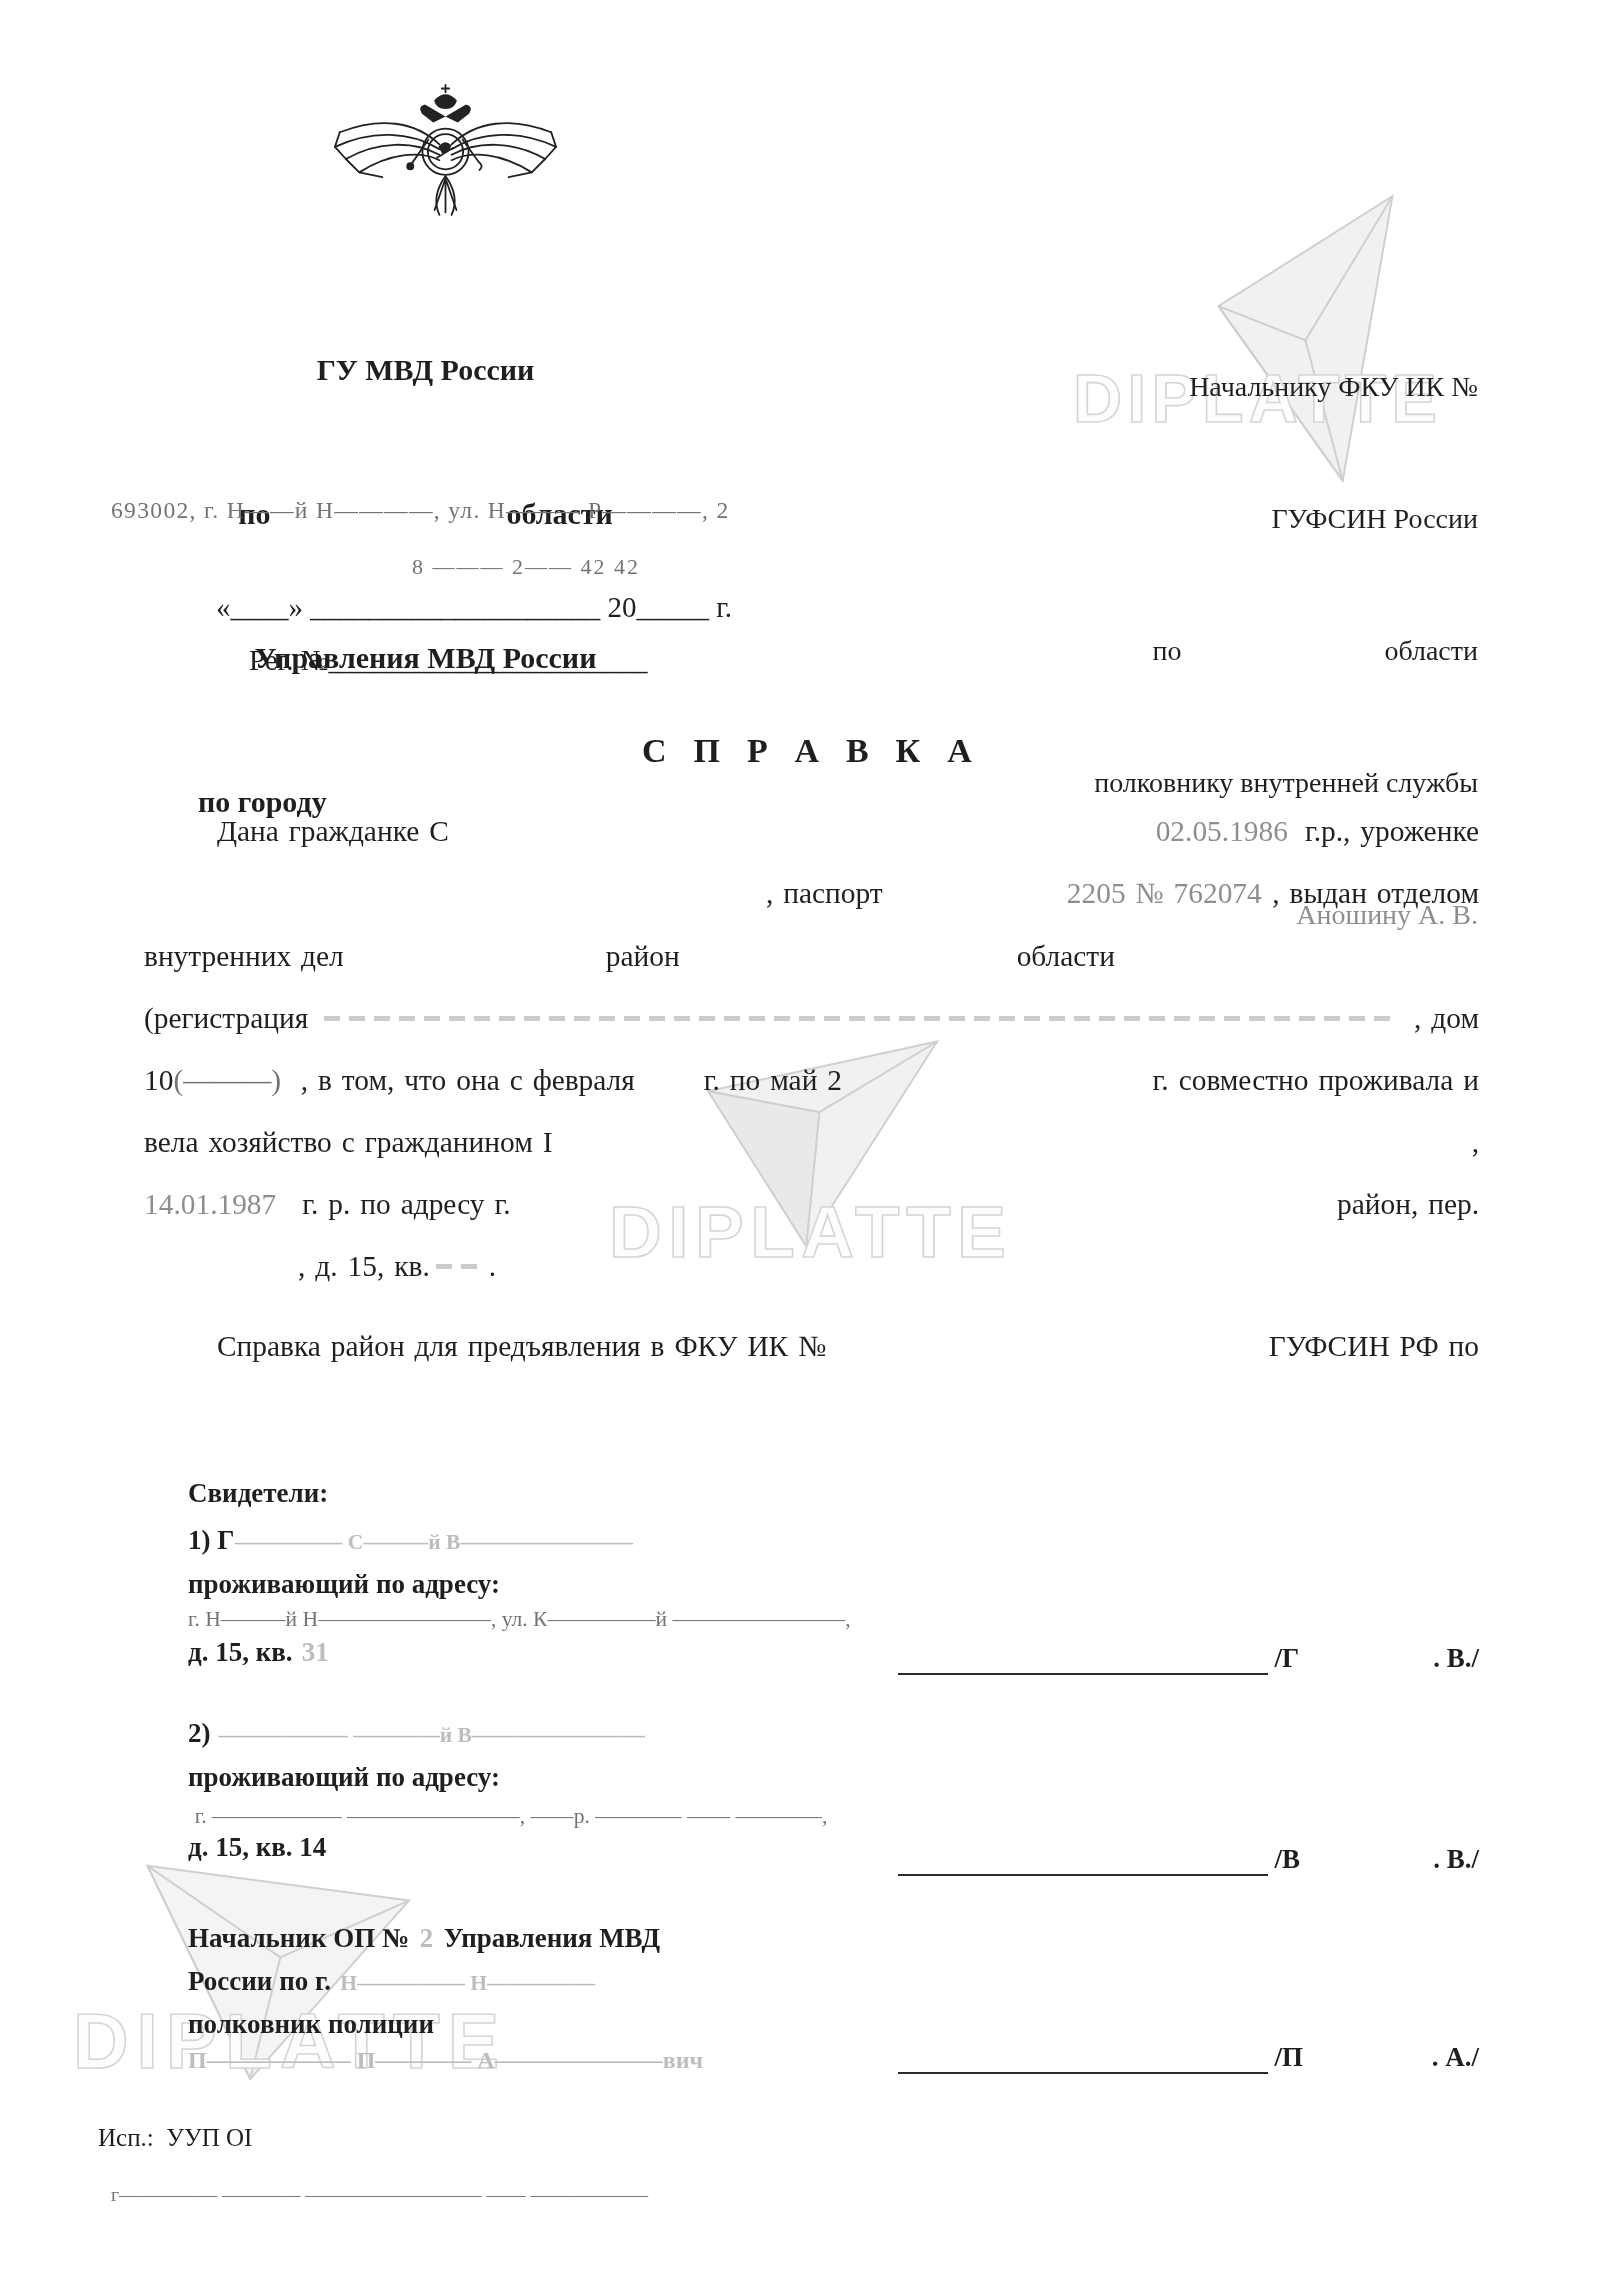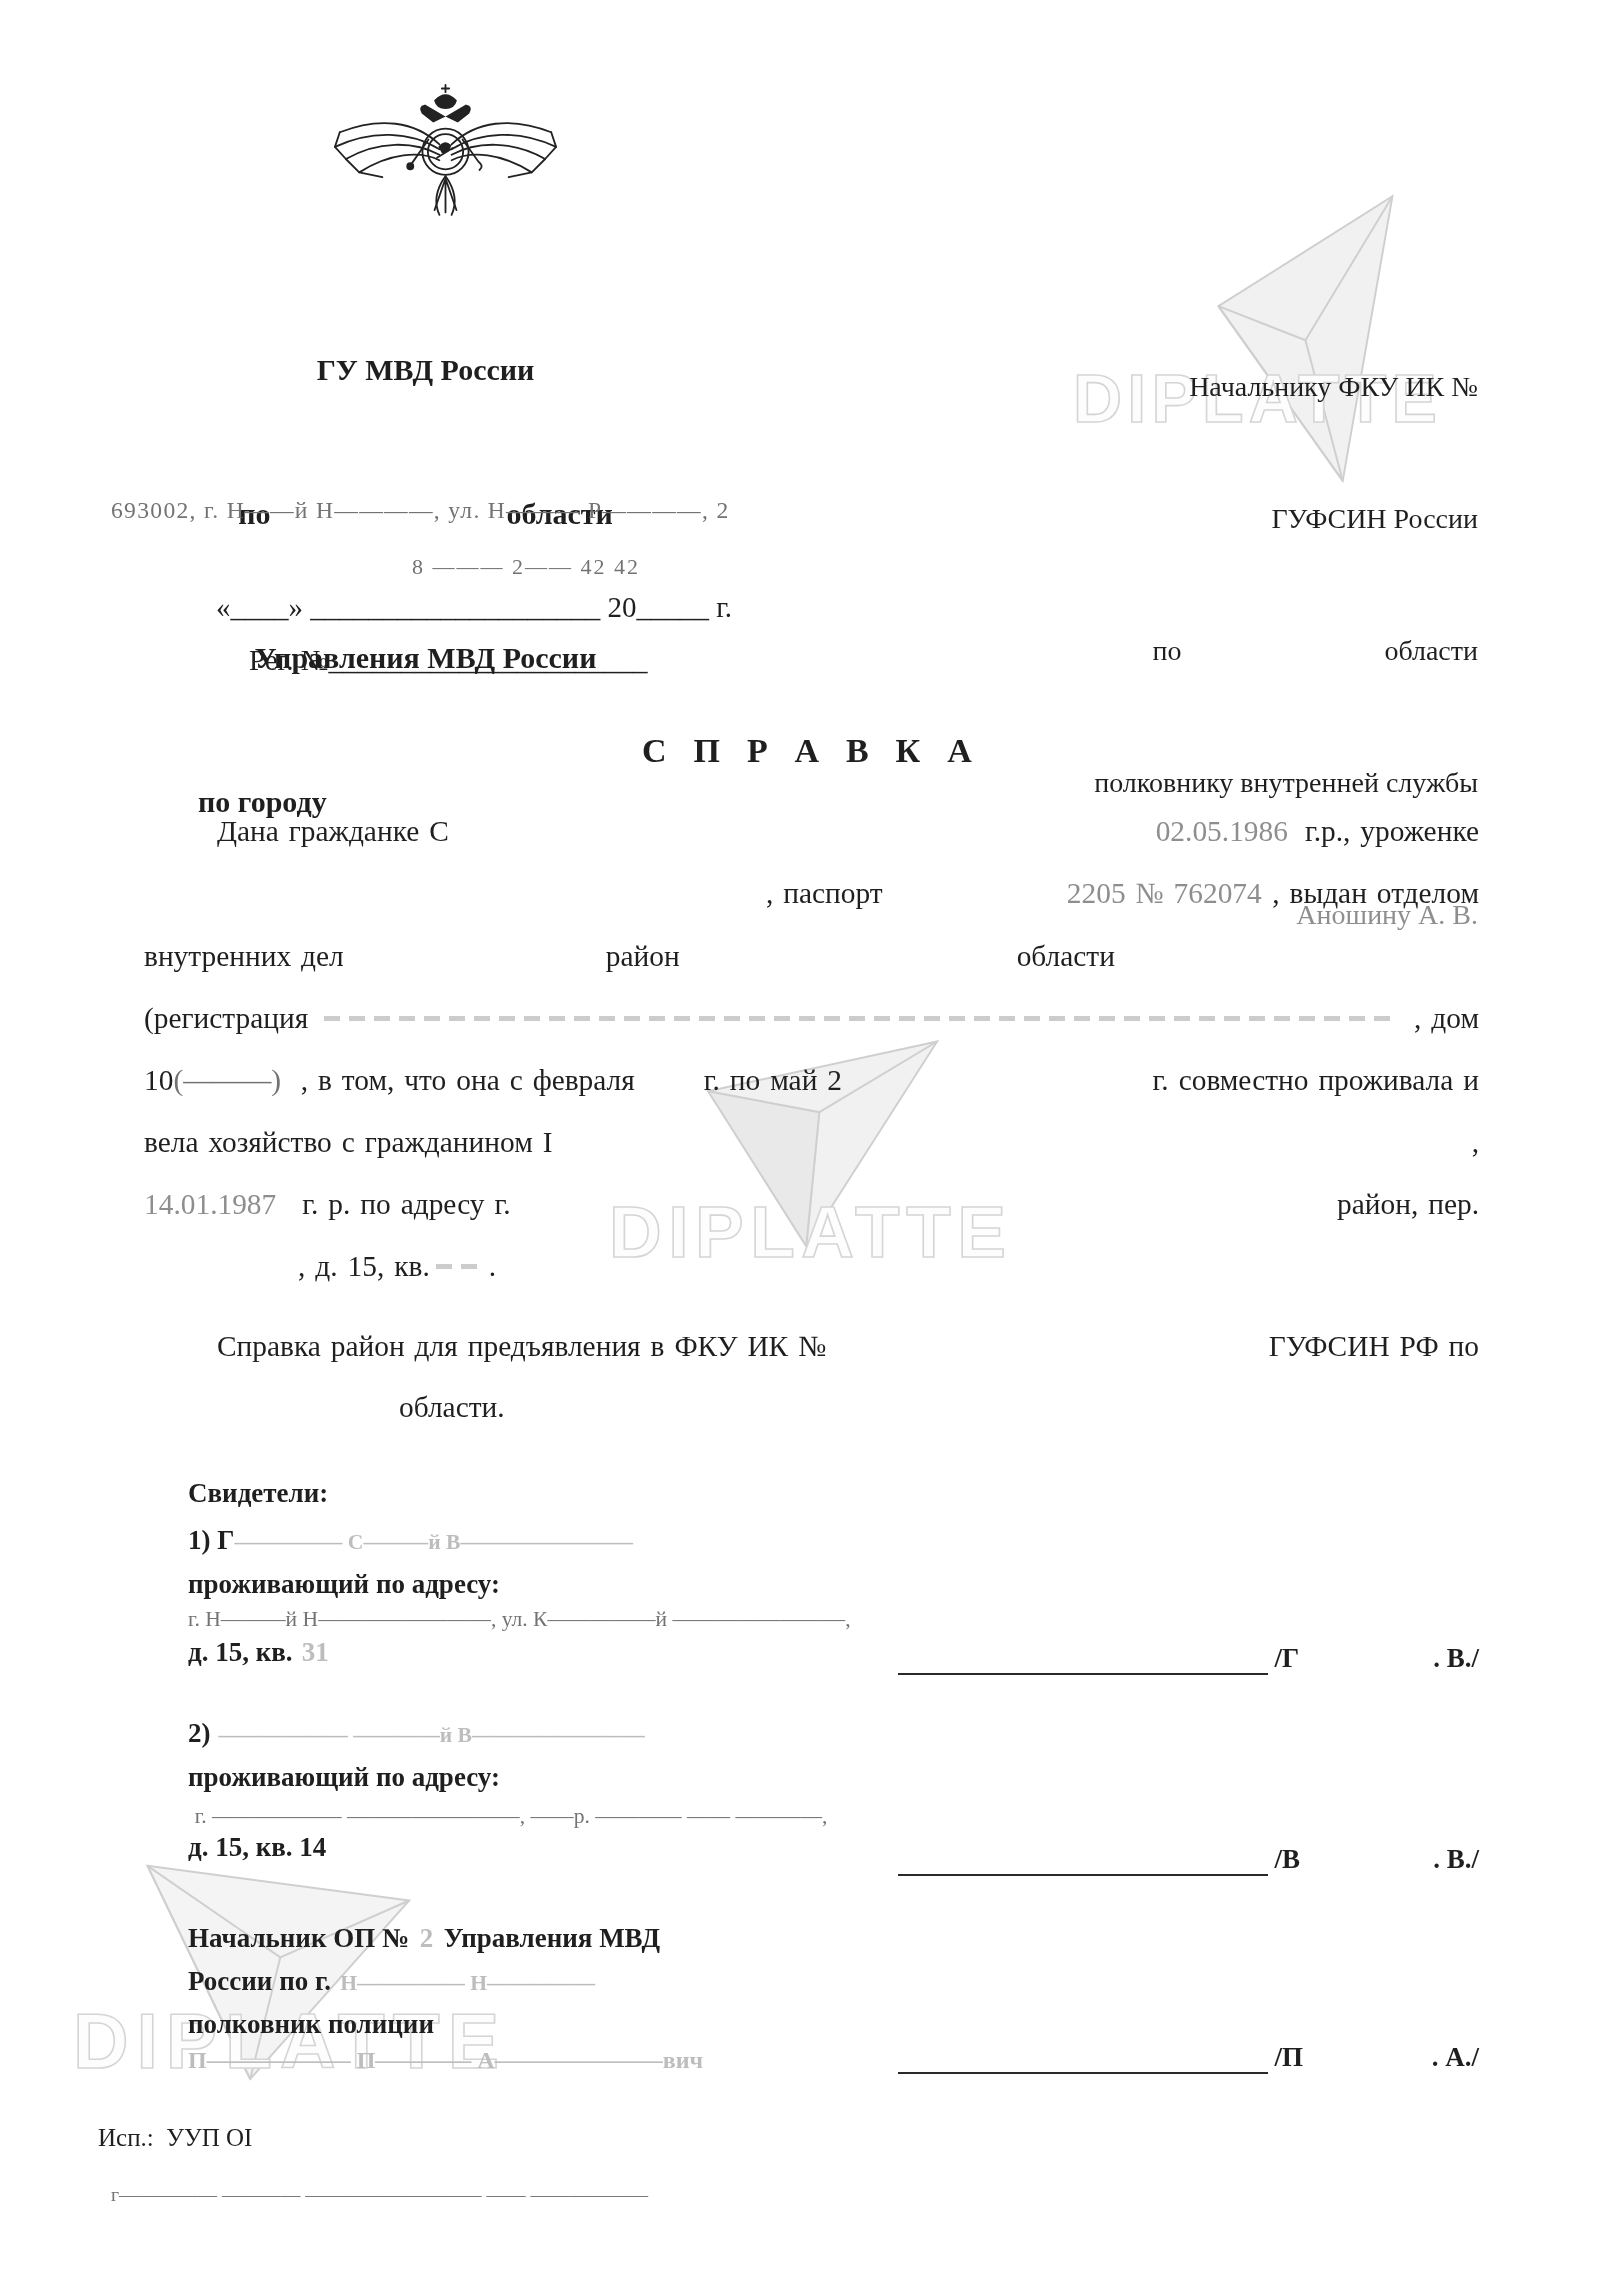--- a/index.html
+++ b/index.html
@@ -123,21 +123,20 @@
   <div class="bline" style="top:1064px"><span>10</span><span class="rem">(———)</span><span class="gap" style="width:19.6px"></span><span>, в том, что она с февраля</span><span class="gap" style="width:69px"></span><span>г. по май 2</span><span class="sp"></span><span>г. совместно проживала и</span></div>
 
   <div class="bline" style="top:1126px"><span>вела хозяйство с гражданином І</span><span class="sp"></span><span>,</span></div>
 
   <div class="bline" style="top:1188px"><span class="faint">14.01.1987</span><span class="gap" style="width:26px"></span><span>г. р. по адресу г.</span><span class="sp"></span><span>район, пер.</span></div>
 
   <div class="bline" style="top:1250px"><span class="gap" style="width:154px"></span><span>, д. 15, кв.</span><span class="rline" style="width:46px;margin:0 6.5px"></span><span>.</span></div>
 
   <div class="bline" style="top:1330px"><span class="gap" style="width:73px"></span><span>Справка район для предъявления в ФКУ ИК №</span><span class="gap" style="width:46px"></span><span class="sp"></span><span>ГУФСИН РФ по</span></div>
 
-  <div class="bline" style="top:1391px"><span class="gap" style="width:255px"></span><span>области.</span></div>
 
   <div class="wit b" style="top:1478px">Свидетели:</div>
 
   <div class="wit" style="top:1525px"><span class="b">1) Г</span><span class="rem-b" style="font-size:21.6px">————— С———й В————————</span></div>
   <div class="wit b" style="top:1569px">проживающий по адресу:</div>
   <div class="wit rem" style="top:1607px;font-size:21.6px">г. Н———й Н————————, ул. К—————й ————————,</div>
   <div class="wit" style="top:1637px"><span class="b">д. 15, кв.</span><span class="gap" style="width:9.2px"></span><span class="rem-b">31</span></div>
   <div class="sigrow" style="left:898px;top:1610px">
       <span class="sigline"></span>
       <span class="sigtext">/Г</span>

